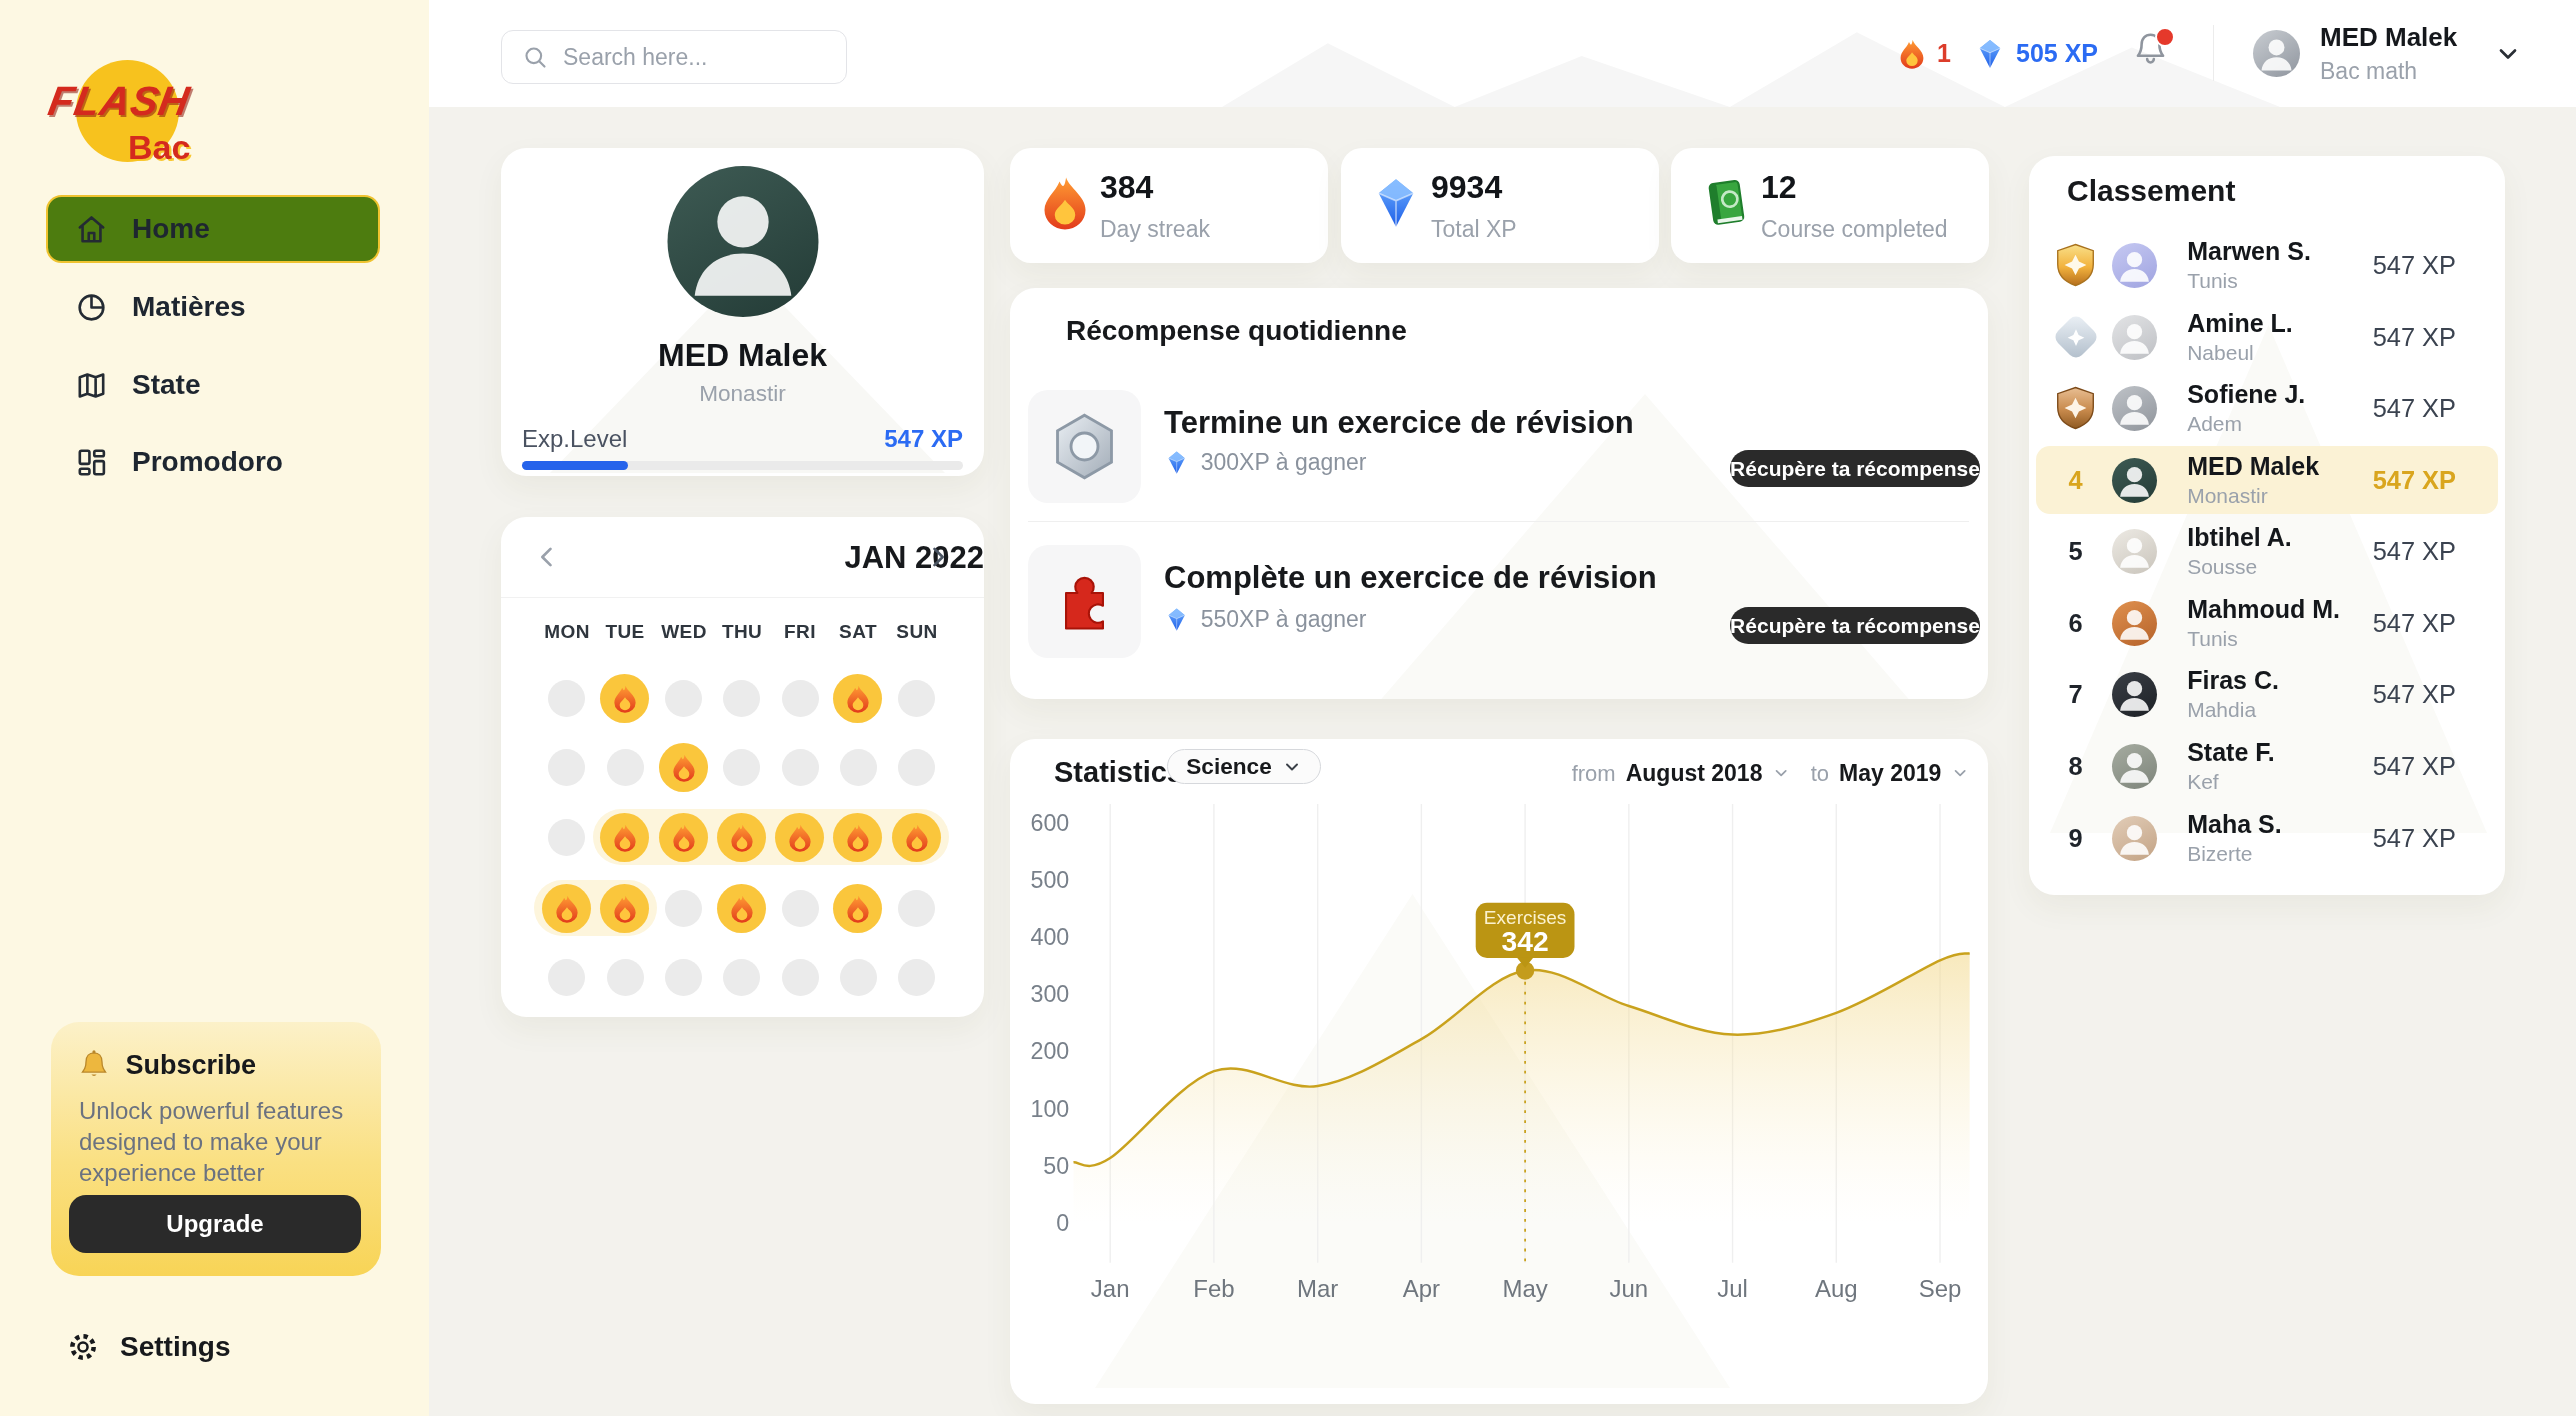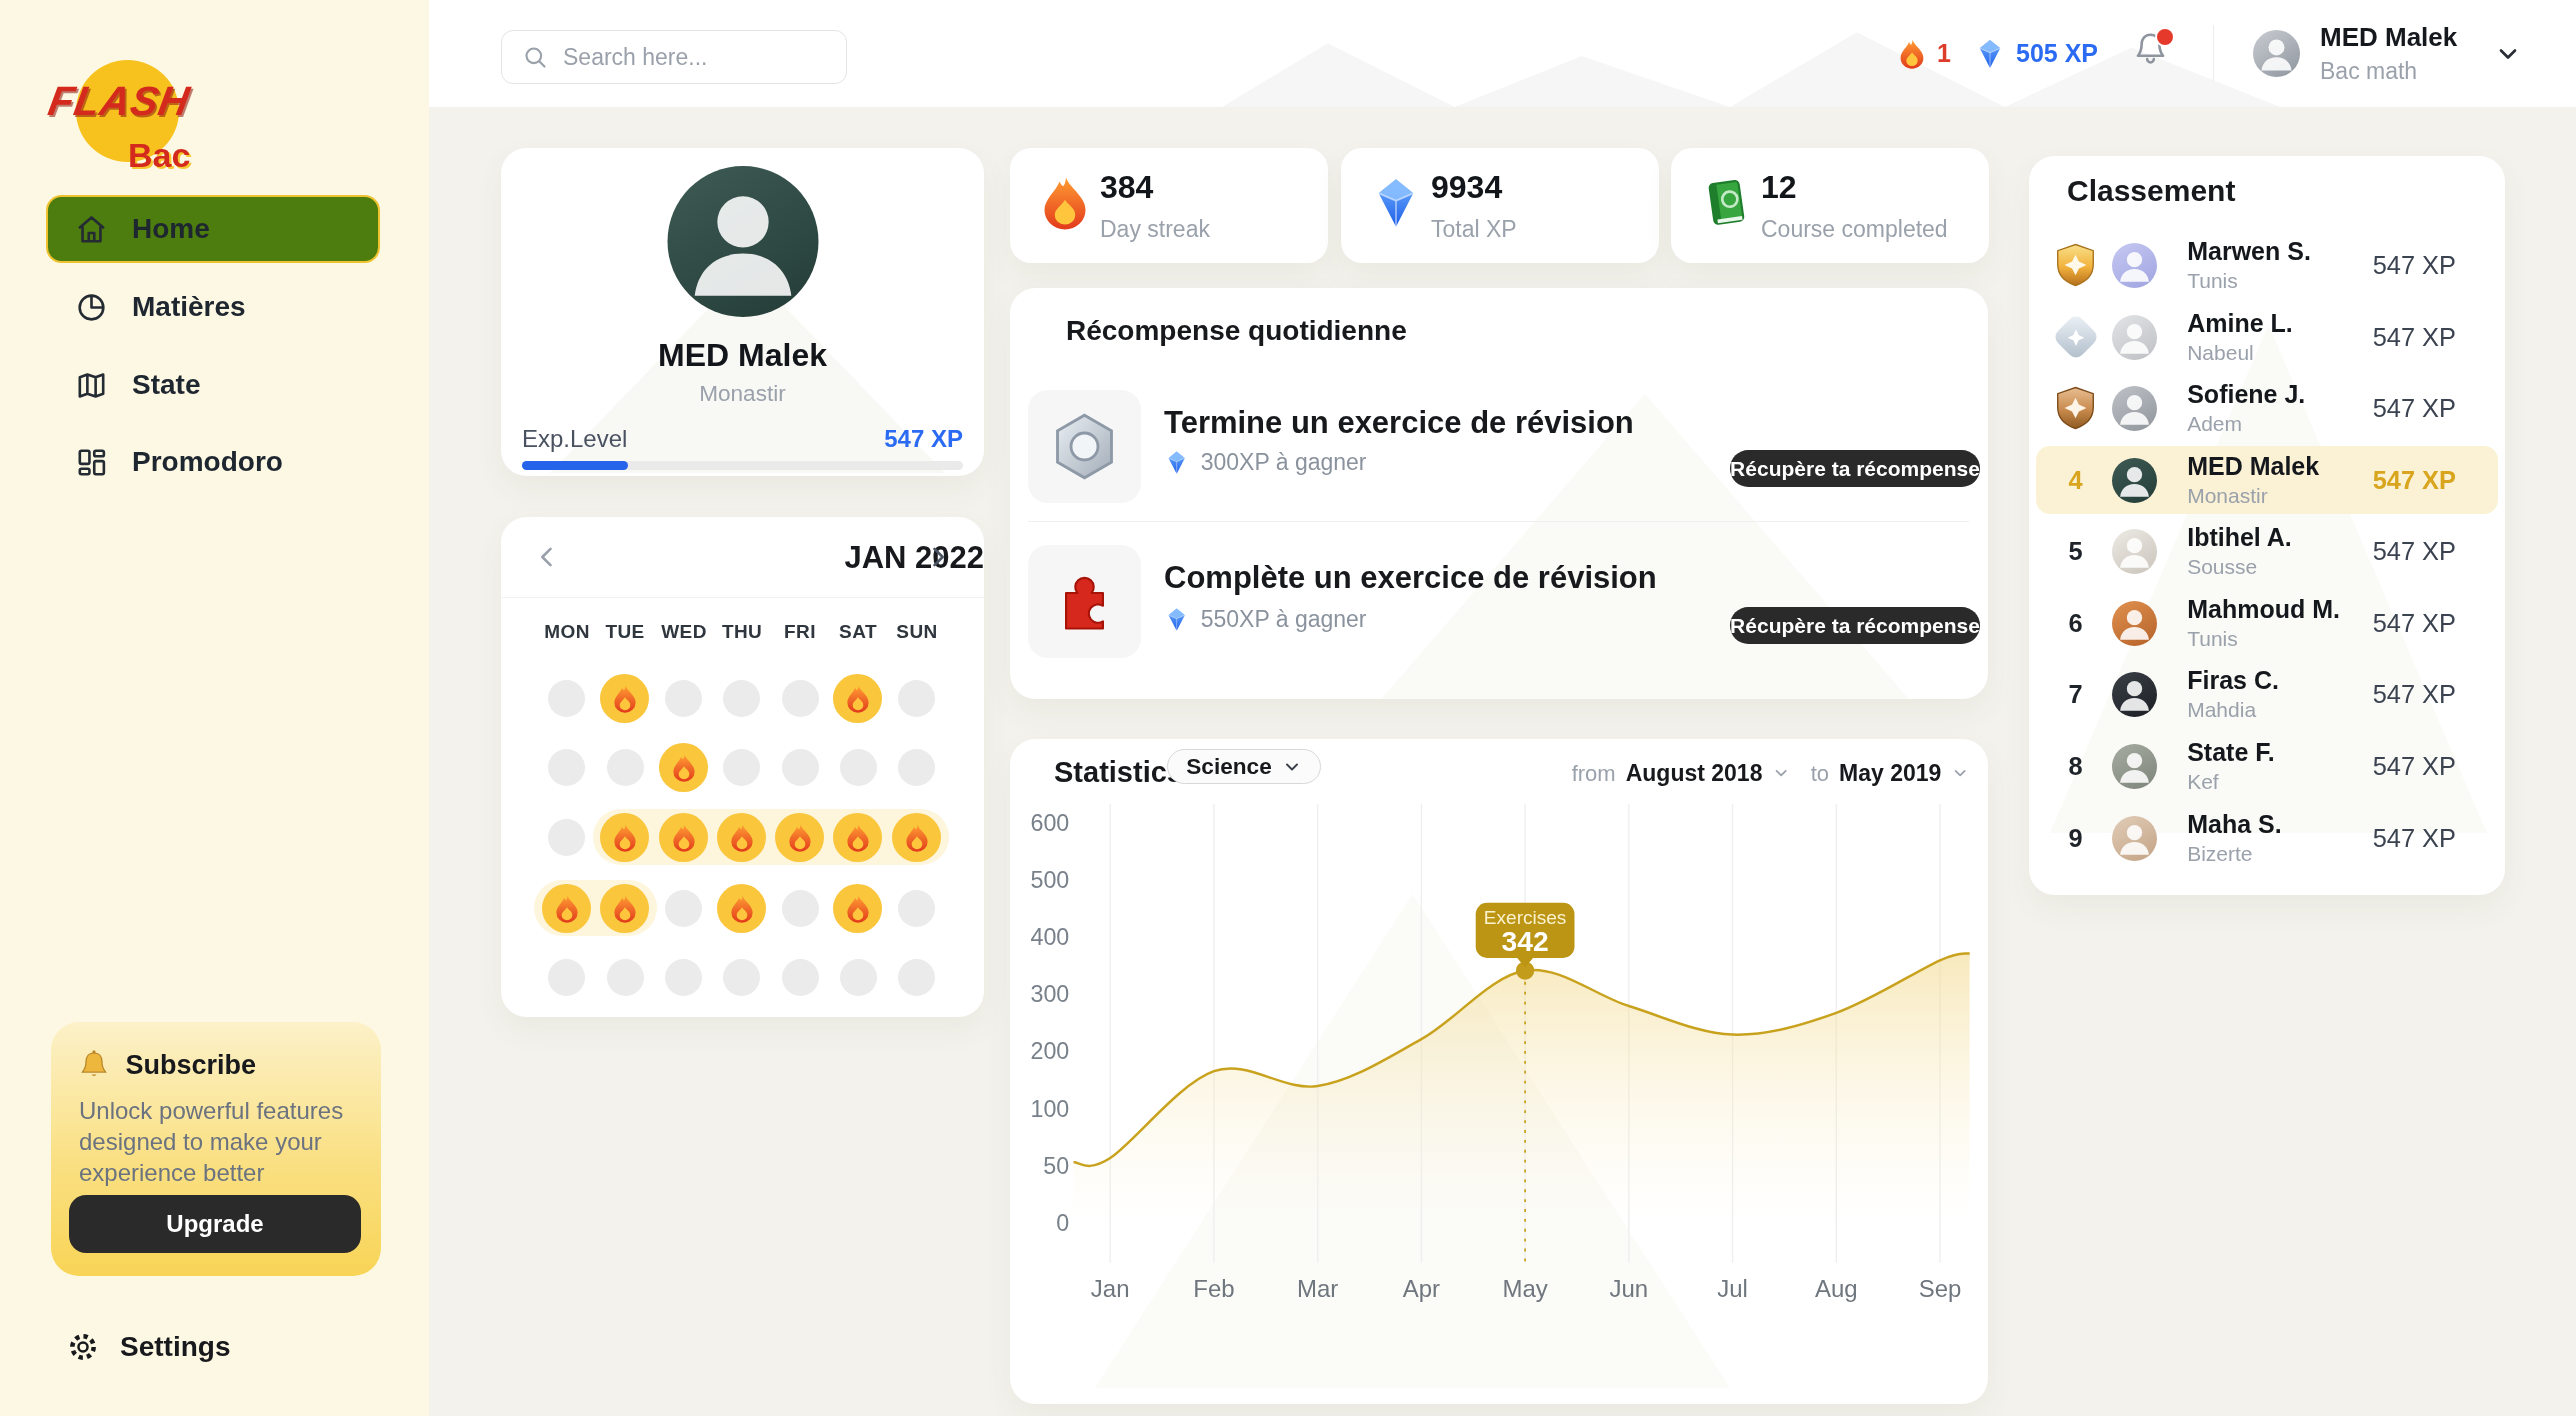--- a/index.html
+++ b/index.html
@@ -14,21 +14,21 @@
   .abs{position:absolute;}
   .card{position:absolute;background:#fff;border-radius:25.4px;box-shadow:0 12.7px 31px rgba(90,80,30,.06);overflow:hidden;}
   .card>*{position:absolute;z-index:1;}
   .tri{position:absolute;z-index:0;clip-path:polygon(50% 0,100% 100%,0 100%);background:#F8F8F5;}
 
   
   #sidebar{position:absolute;left:0;top:0;width:429px;height:1417px;background:var(--sidebar-bg);z-index:5;}
   .logo{position:absolute;left:49px;top:60px;width:212px;height:134px;}
   .logo-circle{position:absolute;left:27px;top:0;width:103px;height:102px;border-radius:50%;background:#F7C21E;}
   .logo-flash{position:absolute;left:0;top:18.3px;font-style:italic;font-weight:800;font-size:41px;color:#D42A1E;transform:skew(-10deg);text-shadow:2.1px 2.1px 0 rgba(140,24,14,.55);letter-spacing:0.7px;}
-  .logo-bac{position:absolute;left:79px;top:68px;font-weight:800;font-size:34px;color:#D42A1E;text-shadow:2.1px 2.1px 0 rgba(247,194,30,.9);margin-top:8px;}
+  .logo-bac{position:absolute;left:79px;top:68px;font-weight:800;font-size:34px;color:#D42A1E;text-shadow:2.1px 2.1px 0 rgba(247,194,30,.9);}
   .nav-item{position:absolute;left:46px;width:334px;height:68px;display:flex;align-items:center;gap:24px;padding-left:27px;font-size:28px;font-weight:700;color:#1E2630;border-radius:15.5px;border:2.1px solid transparent;cursor:pointer;}
   .nav-item.active{background:#4d7c0f;border-color:#EFC330;}
   .nav-icon{width:33px;height:33px;color:#242B33;flex:0 0 auto;}
   #subscribe{position:absolute;left:51px;top:1022px;width:330px;height:254px;border-radius:28px;background:linear-gradient(180deg,#FCF1C9 0%,#FAE083 55%,#F8D456 100%);}
   .sub-head{position:absolute;left:27px;top:27px;display:flex;align-items:center;gap:15.5px;font-size:27px;font-weight:800;color:#17191C;}
   .sub-bell{width:32px;height:32px;}
   .sub-body{position:absolute;left:28px;top:73px;width:282px;font-size:24px;line-height:1.3;color:#6B7280;}
   #upgrade-btn{position:absolute;left:69px;top:1195px;width:292px;height:58px;border-radius:17px;background:var(--dark-button);color:#fff;font-size:24px;font-weight:700;border:none;display:flex;align-items:center;justify-content:center;cursor:pointer;font-family:inherit;}
   #settings-row{position:absolute;left:67px;top:1331px;display:flex;align-items:center;gap:21px;font-size:28px;font-weight:700;color:#17191C;cursor:pointer;}
   .gear{width:32px;height:32px;color:#17191C;}

